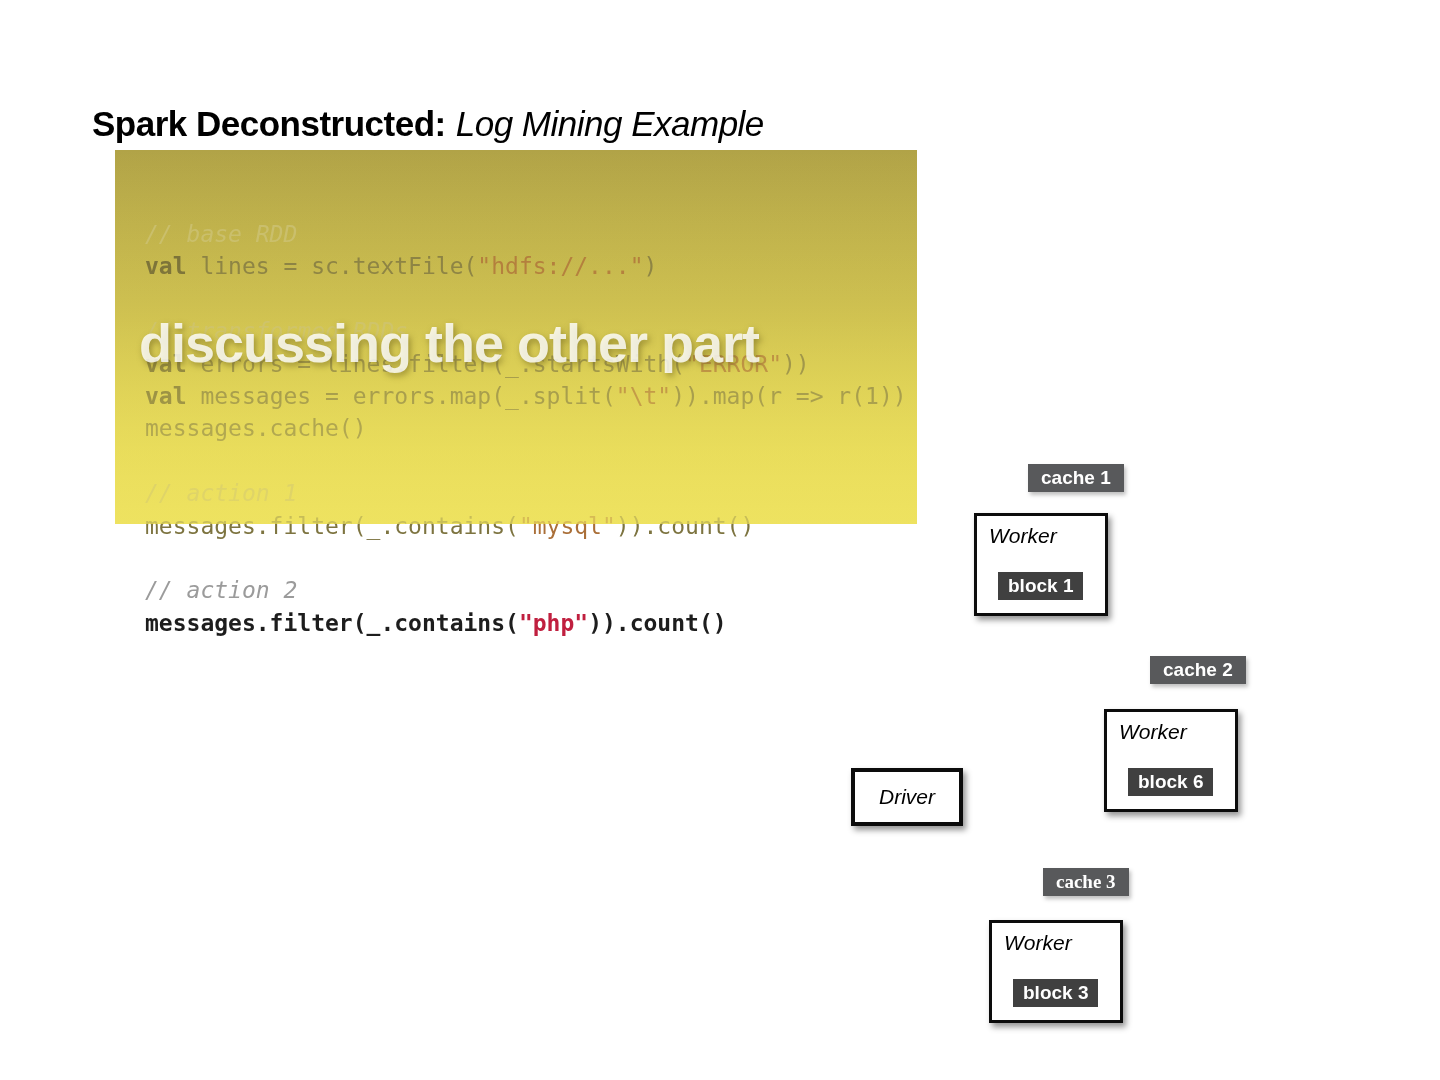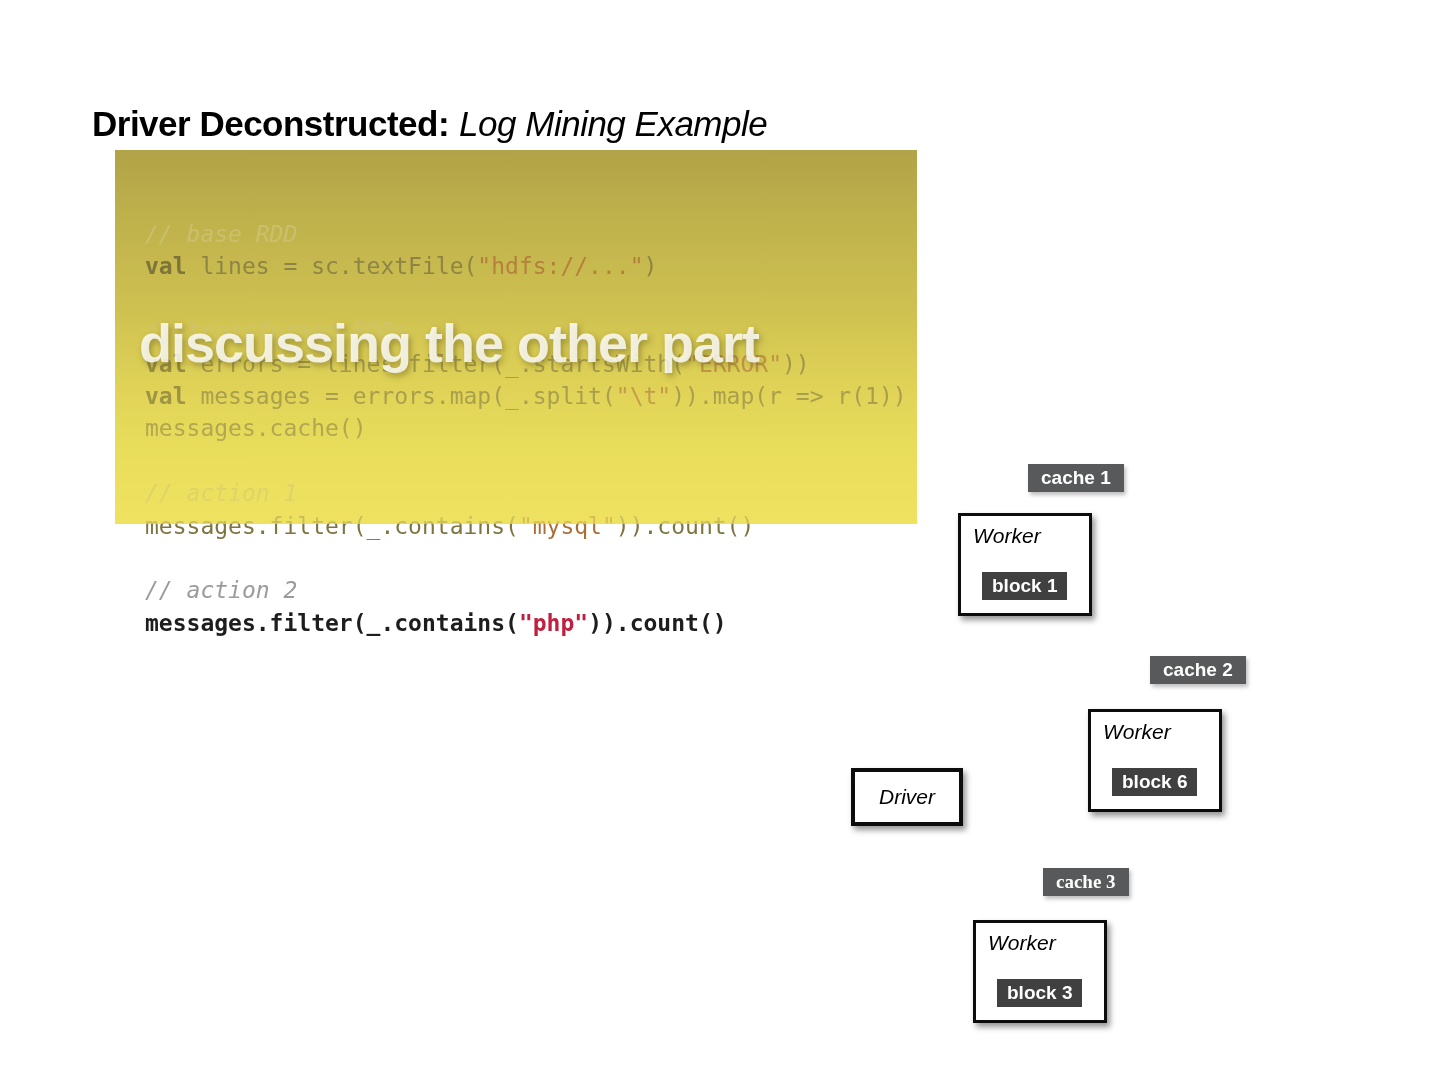--- a/index.html
+++ b/index.html
@@ -47,21 +47,21 @@
     white-space:nowrap;
   }
   
   .cache-label{
     position:absolute;background:#58595b;color:#fff;font-weight:bold;
     font-size:19px;padding:3px 13px;white-space:nowrap;
     box-shadow:2px 3px 4px rgba(0,0,0,0.25);
   }
   .worker-box{
     position:absolute;width:128px;height:97px;background:#fff;
-    border:3px solid #0c0c0c;box-shadow:3px 4px 6px rgba(0,0,0,0.42);
+    border:3px solid #0c0c0c;box-shadow:3px 4px 6px rgba(0,0,0,0.42);margin-left:16px;
   }
   .worker-label{
     position:absolute;left:12px;top:8px;font-size:21px;font-style:italic;
     color:#000;
   }
   .block-label{
     position:absolute;left:21px;top:56px;background:#404040;color:#fff;
     font-weight:bold;font-size:19px;padding:3px 10px;white-space:nowrap;
   }
   .driver-box{
@@ -74,21 +74,21 @@
   .w1{left:958px;top:513px;}
   .w2{left:1088px;top:709px;}
   .w3{left:973px;top:920px;}
   .c1{left:1028px;top:464px;text-align:right;}
   .c2{left:1150px;top:656px;}
   .c3{left:1043px;top:868px;font-family:Liberation Serif, serif;}
 </style>
 </head>
 <body>
 
-<h1 class="slide-title"><span class="t-bold">Driver Deconstructed:</span><span class="t-italic">Log Mining Example</span></h1>
+<h1 class="slide-title"><span class="t-bold">Spark Deconstructed:</span><span class="t-italic">Log Mining Example</span></h1>
 
 <div class="code-block"></div>
 
 <pre class="code-pre"><div class="code-line"><span class="cmt">// base RDD</span></div><div class="code-line"><span class="kw">val</span><span class="cod"> lines = sc.textFile(</span><span class="str">"hdfs://..."</span><span class="cod">)</span></div><div class="code-line">&nbsp;</div><div class="code-line"><span class="cmt">// transformed RDDs</span></div><div class="code-line"><span class="kw">val</span><span class="cod"> errors = lines.filter(_.startsWith(</span><span class="str">"ERROR"</span><span class="cod">))</span></div><div class="code-line"><span class="kw">val</span><span class="cod"> messages = errors.map(_.split(</span><span class="str">"\t"</span><span class="cod">)).map(r =&gt; r(1))</span></div><div class="code-line"><span class="cod">messages.cache()</span></div><div class="code-line">&nbsp;</div><div class="code-line"><span class="cmt">// action 1</span></div><div class="code-line"><span class="cod">messages.filter(_.contains(</span><span class="str">"mysql"</span><span class="cod">)).count()</span></div><div class="code-line">&nbsp;</div><div class="code-line"><span class="cmt2">// action 2</span></div><div class="code-line"><span class="cod2">messages.filter(_.contains(</span><span class="str2">"php"</span><span class="cod2">)).count()</span></div></pre>
 
 <div class="code-wash"></div>
 
 <div class="watermark">discussing the other part</div>
 
 <div class="cache-label c1">cache 1</div>

